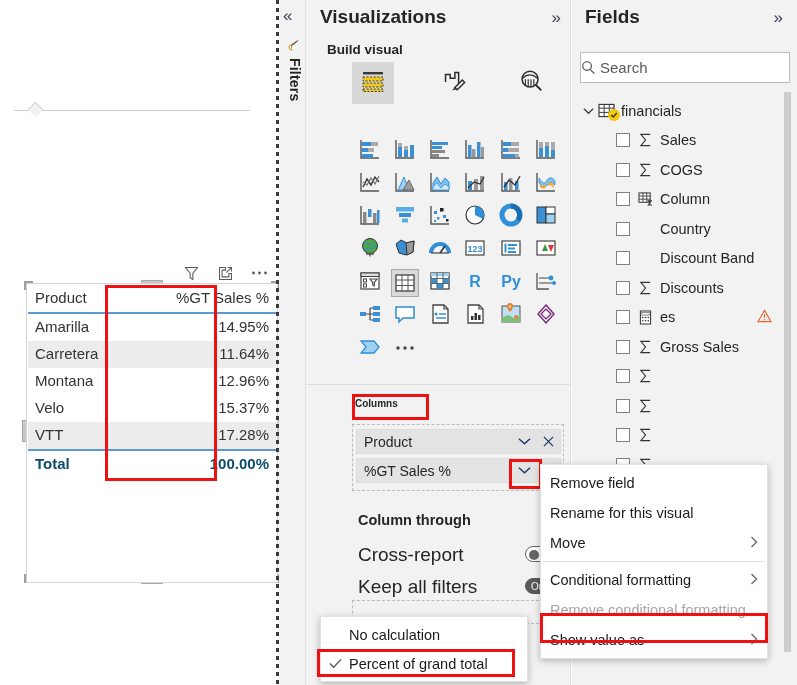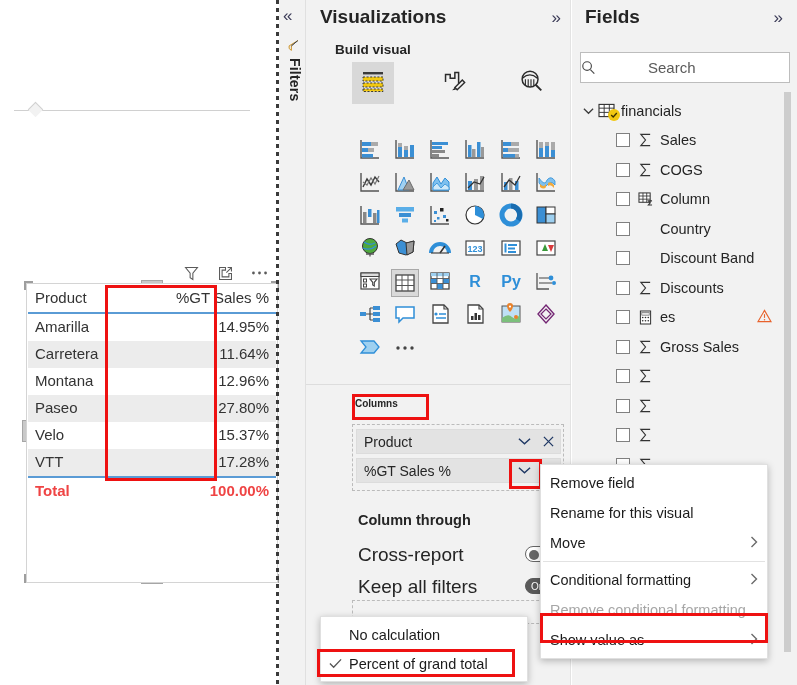--- a/index.html
+++ b/index.html
@@ -51,21 +51,21 @@
     border-collapse: collapse; width: 100%; table-layout: fixed;
     font-family: "Liberation Sans", sans-serif;
   }
   table.pbi-table th, table.pbi-table td {
     font-size: 15px; color: #333; padding: 3px 7px 4px 7px; height: 26px;
     font-weight: normal; line-height: 20px;
   }
   table.pbi-table th { text-align: left; border-bottom: 2px solid #5a9bd5; }
   table.pbi-table th.num, table.pbi-table td.num { text-align: right; }
   table.pbi-table tr.alt td { background: #ececec; }
-  table.pbi-table tr.total td { font-weight: bold; color: #ef4444; border-top: 2px solid #5a9bd5; }
+  table.pbi-table tr.total td { font-weight: bold; color: #0c4a6e; border-top: 2px solid #5a9bd5; }
   .tbl-wrap { position: absolute; left: 1px; top: 1px; right: 1px; }
   .col-product { width: 84px; }
 
   
   .redbox { position: absolute; border: 3px solid #ee1111; pointer-events: none; }
 
   
   .rail {
     position: absolute; left: 279px; top: 0; width: 27px; height: 685px;
     background: #f2f2f2; border-right: 1px solid #e0e0e0;
@@ -139,21 +139,21 @@
 
   .well2 { position: absolute; left: 352px; top: 600px; width: 212px; height: 24px; border: 1px dashed #bbbbbb; background: #f2f2f2; }
 
   
   .fields-pane {
     position: absolute; left: 572px; top: 0; width: 225px; height: 685px;
     background: #f2f2f2;
   }
   .search-box {
     position: absolute; left: 580px; top: 52px; width: 210px; height: 31px;
-    background: #fff; border: 1px solid #bdbdbd; display: flex; align-items: center; gap: 48px;
+    background: #fff; border: 1px solid #bdbdbd; display: flex; align-items: center;
   }
   .search-box input {
     border: none; outline: none; background: transparent; font-size: 15px; color: #555;
     font-family: "Liberation Sans", sans-serif; flex: 1; padding: 0 4px;
   }
   .search-box input::placeholder { color: #5a5a5a; }
 
   .tree { position: absolute; left: 580px; top: 96px; width: 206px; }
   .tree-row { display: flex; align-items: center; height: 29.5px; font-size: 14.5px; color: #252525; cursor: pointer; }
   .tw-chev { width: 17px; display: flex; align-items: center; justify-content: center; color: #4a4a4a; font-size: 13px; }
@@ -246,24 +246,20 @@
               <td class="num">14.95%</td>
             </tr>
             <tr class="alt">
               <td>Carretera</td>
               <td class="num">11.64%</td>
             </tr>
             <tr>
               <td>Montana</td>
               <td class="num">12.96%</td>
             </tr>
-            <tr class="alt">
-              <td>Paseo</td>
-              <td class="num">27.80%</td>
-            </tr>
             <tr>
               <td>Velo</td>
               <td class="num">15.37%</td>
             </tr>
             <tr class="alt">
               <td>VTT</td>
               <td class="num">17.28%</td>
             </tr>
             <tr class="total">
               <td>Total</td>
@@ -286,21 +282,21 @@
           <path d="M17 3.5 L8.5 10.5 L8.5 16.5 L5.5 14 L5.5 10.5 Z" fill="none" stroke="#c98a12" stroke-width="1.2"></path>
           <path d="M17 3.5 L8.5 10.5" stroke="#1f3864" stroke-width="1.2" fill="none"></path>
         </svg>
     </span>
     <span class="rail-label">Filters</span>
   </div>
 
   <div class="viz-pane"></div>
   <span class="pane-title" style="left:320px;">Visualizations</span>
   <span class="pane-expand" style="right:236px; top:8px;">»</span>
-  <span class="build-visual" style="left:328px;padding-left:7px;">Build visual</span>
+  <span class="build-visual" style="left:320px;padding-left:7px;">Build visual</span>
 
   <div class="viz-tabs" style="left:320px;">
     <div class="viz-tab sel" style="left:32px; top:0px;">
       <span>
         <svg width="30" height="30" viewBox="0 0 30 30">
           <rect x="5" y="6" width="20" height="2.4" fill="#3a3a3a"></rect>
           <rect x="5" y="11" width="20" height="4" fill="#f2c811" stroke="#3a3a3a" stroke-width="1" stroke-dasharray="2 1.6"></rect>
           <rect x="5" y="17" width="20" height="4" fill="#f2c811" stroke="#3a3a3a" stroke-width="1" stroke-dasharray="2 1.6"></rect>
           <rect x="5" y="23" width="20" height="2.5" fill="#f2c811" stroke="#3a3a3a" stroke-width="1" stroke-dasharray="2 1.6"></rect>
         </svg>

